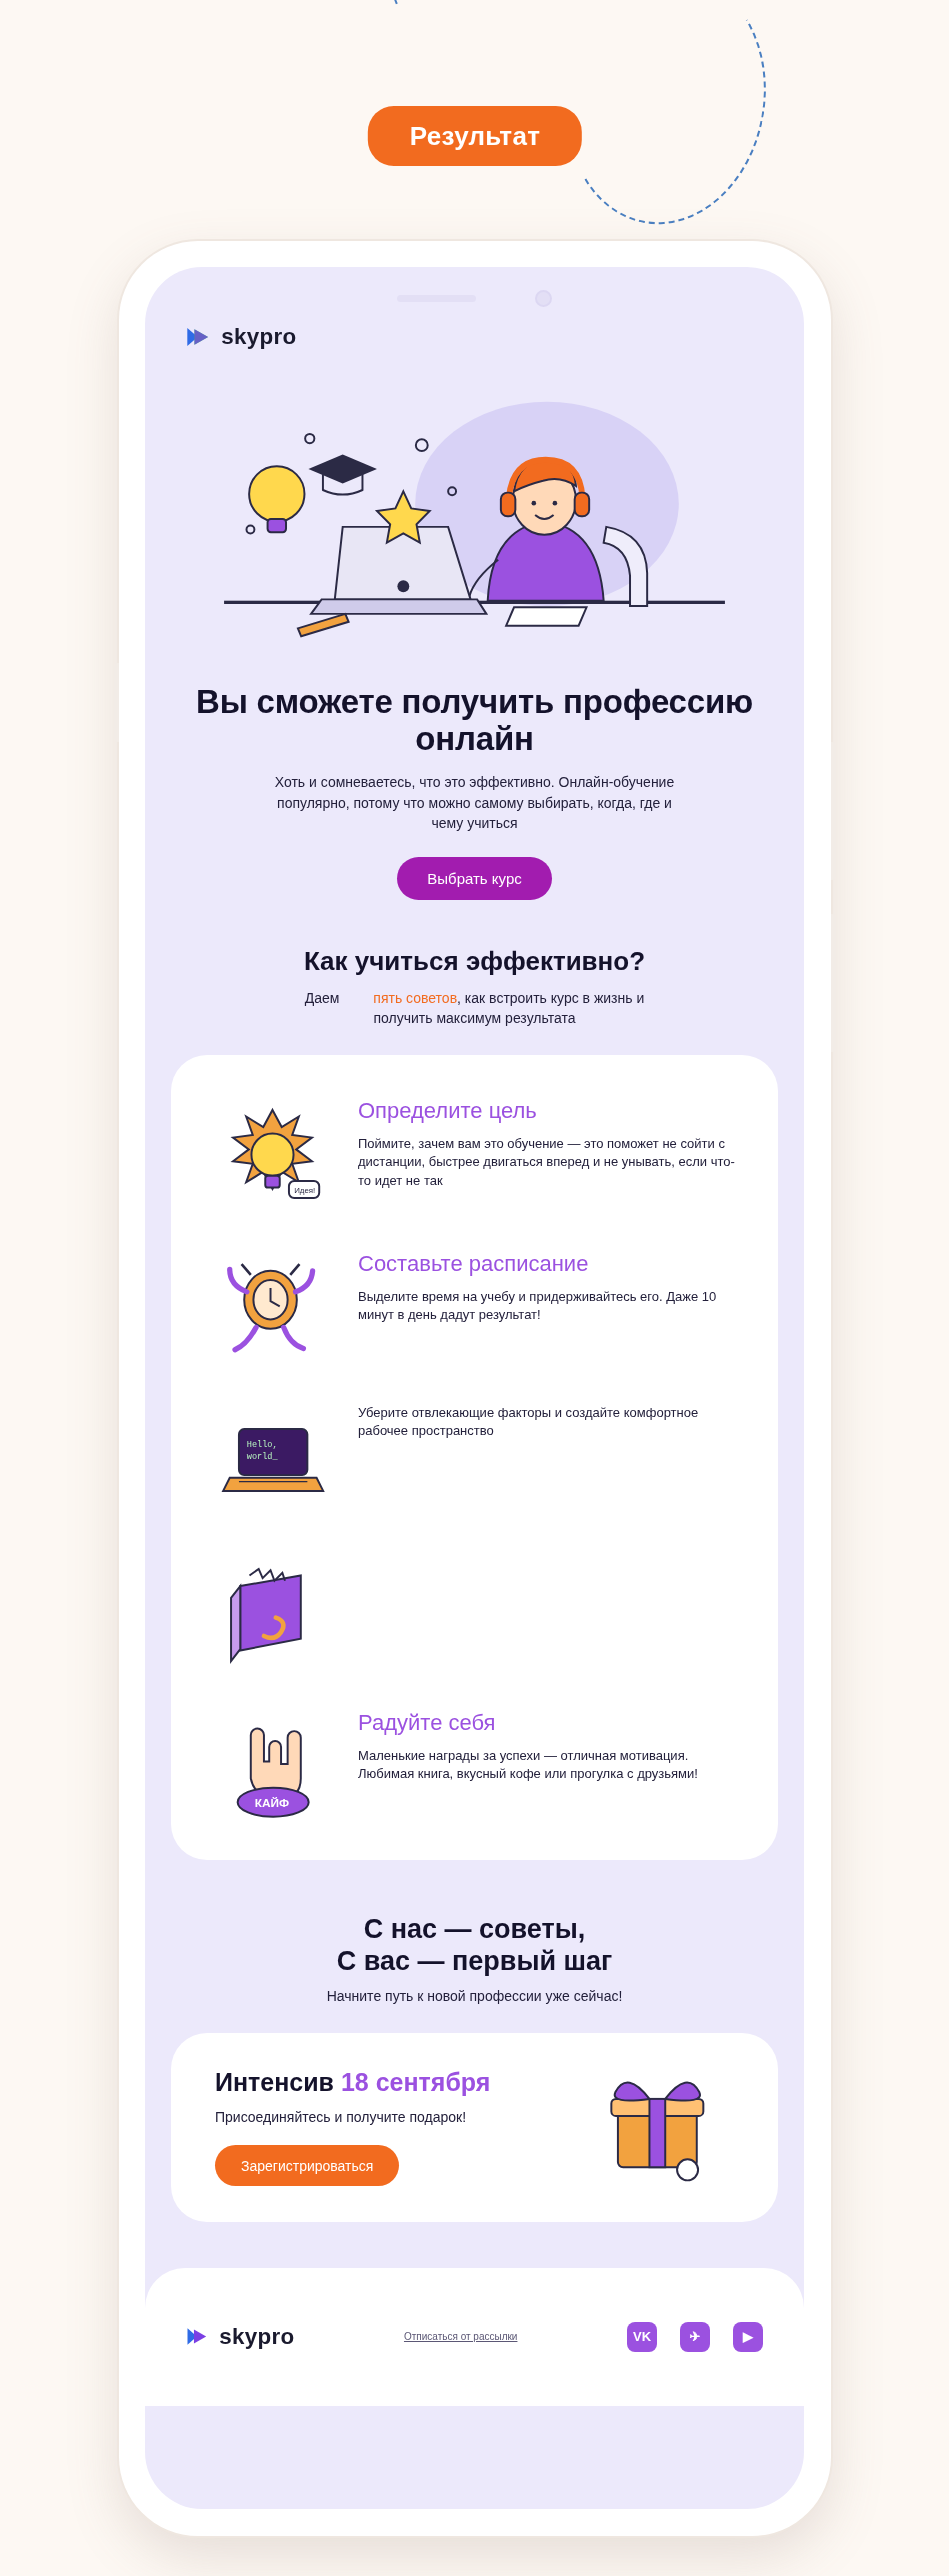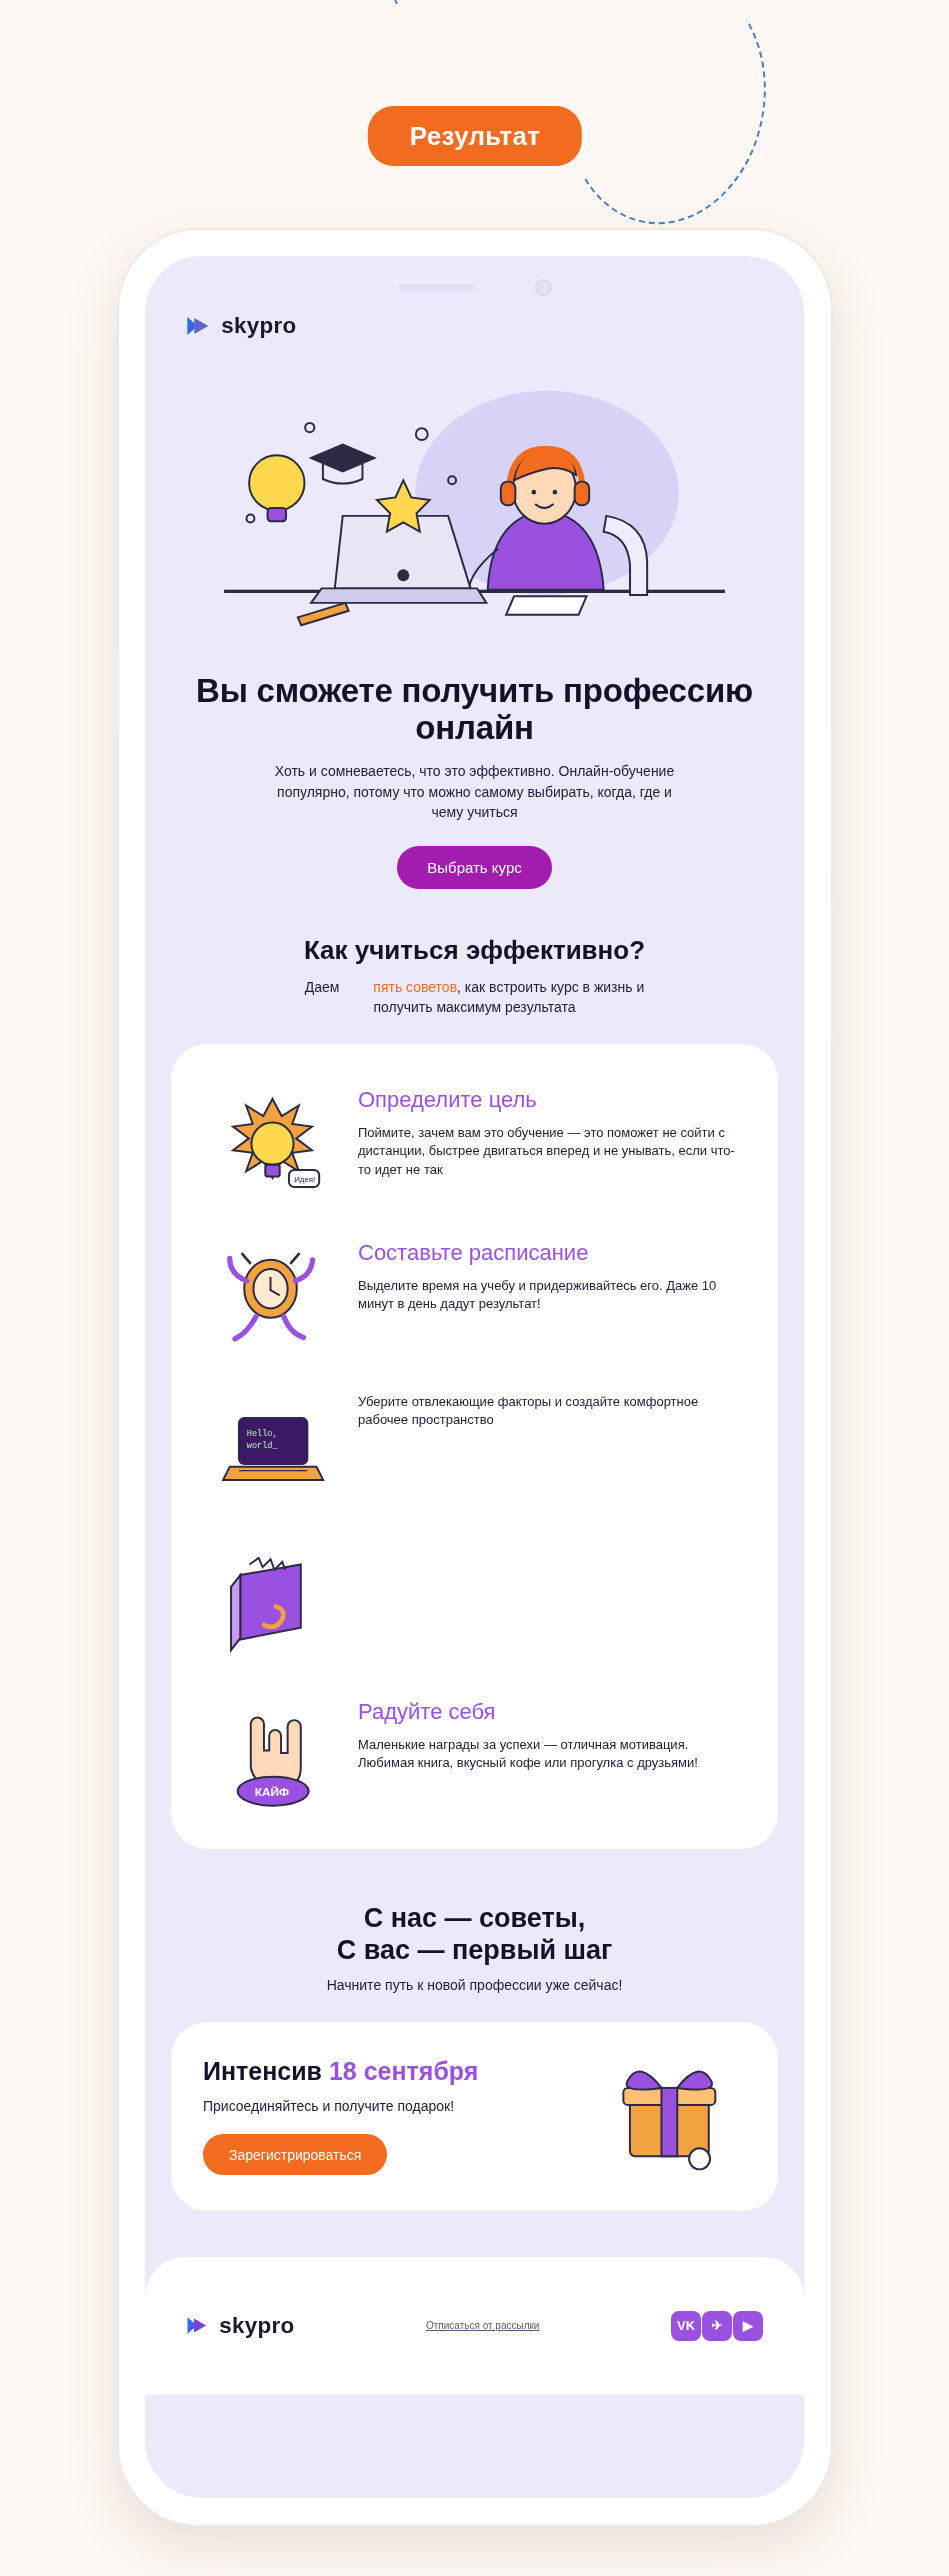--- a/index.html
+++ b/index.html
@@ -55,21 +55,21 @@
     font-weight: bold;
     letter-spacing: 0.3px;
     z-index: 5;
   }
 
   
   .phone {
     position: absolute;
     left: 50%;
     transform: translateX(-50%);
-    top: 230px;
+    top: 241px;
     width: 712px;
     height: 2295px;
     background: #ffffff;
     border-radius: 79px;
     box-shadow: 0 0 0 2px #efe7e0, 0 20px 53px rgba(120,100,90,.18);
     padding: 26px 26px;
     z-index: 4;
   }
   .phone .side-btn {
     position: absolute;
@@ -243,21 +243,21 @@
     text-align: center;
     font-size: 14px;
     color: #23203b;
     margin-top: 10px;
   }
 
   .promo {
     background: #fff;
     margin: 29px 26px 0;
     border-radius: 36px;
-    padding: 34px 32px;
+    padding: 34px 44px;
     display: flex;
     align-items: center;
     justify-content: space-between;
   }
   .promo-title {
     font-size: 25px;
     font-weight: bold;
     color: #14122b;
   }
   .promo-title .date { color: #9b51e0; }
@@ -293,21 +293,21 @@
     display: flex; align-items: center; gap: 9.2px;
   }
   .unsub {
     flex: 1;
     text-align: center;
     font-size: 10px;
     color: #5b5775;
     text-decoration: underline;
     cursor: pointer;
   }
-  .socials { display: flex; gap: 1px; }
+  .socials { display: flex; gap: 23px; }
   .social {
     width: 30px; height: 30px;
     border-radius: 8px;
     background: #9b51e0;
     color: #fff;
     display: flex;
     align-items: center;
     justify-content: center;
     font-size: 13px;
     font-weight: bold;

